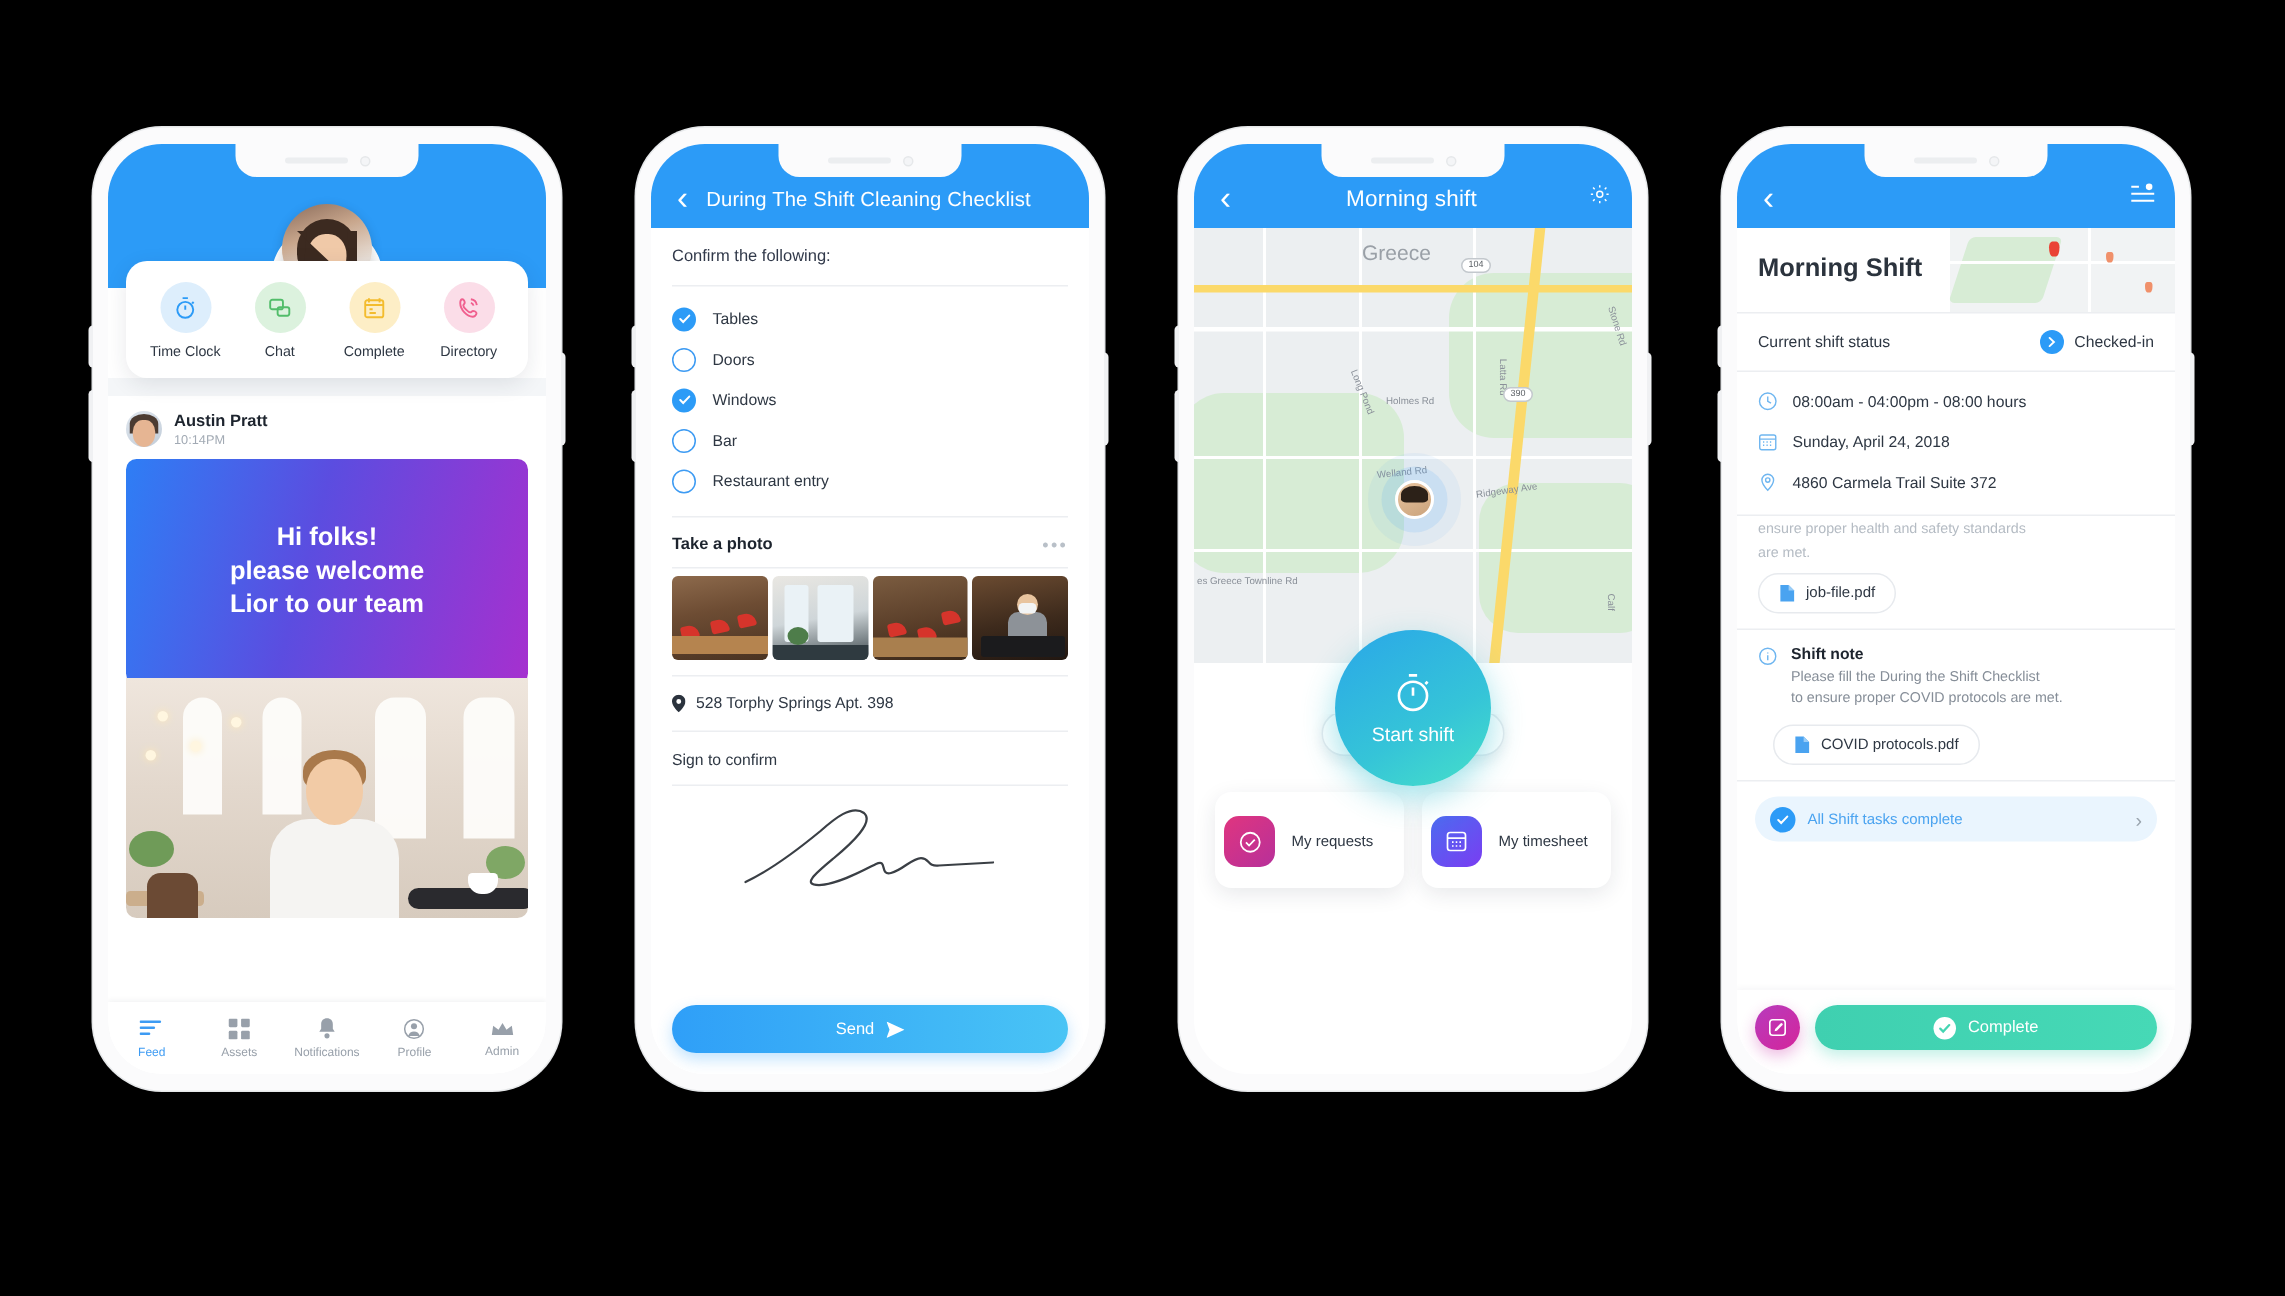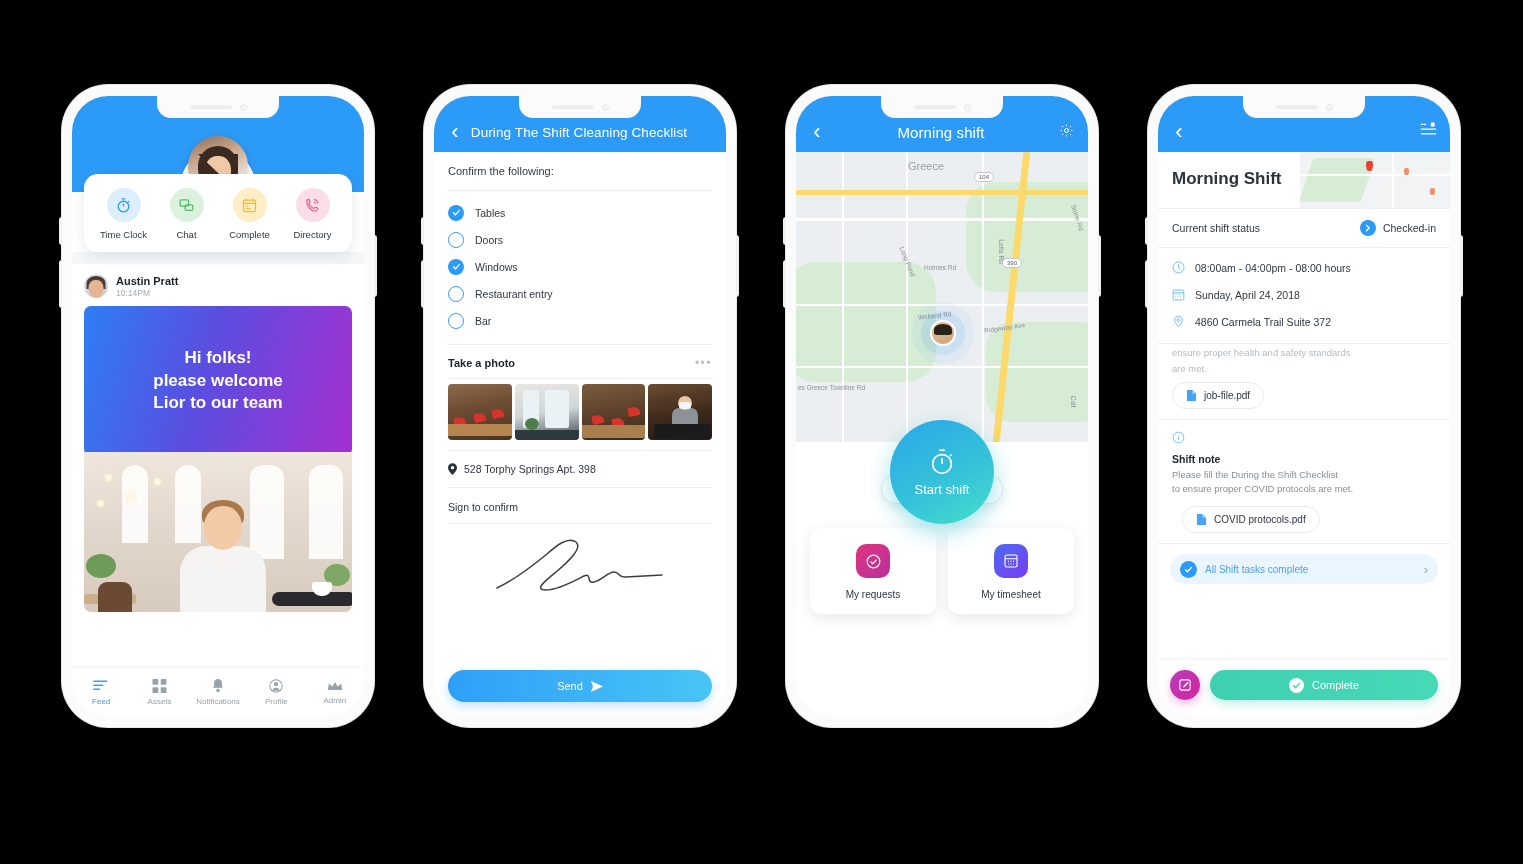--- a/index.html
+++ b/index.html
@@ -189,21 +189,21 @@
     box-shadow:0 4px 10px rgba(47,159,248,.3);
   }
 
   
   #p3 { left:786px; top:85px; }
   .map { position:relative; height:290px; background:#eceff1; overflow:hidden; }
   .map-green{position:absolute;background:#d7ecd5;}
   .map-road{position:absolute;background:#fff;}
   .map-hwy{position:absolute;background:#fbd96a;}
   .map-lbl{position:absolute;font-size:6.5px;color:#8a9099;white-space:nowrap;}
-  .map-lbl.big{font-size:11px;color:#9aa0a7;}
+  .map-lbl.big{font-size:14px;color:#9aa0a7;}
   .shield{
     position:absolute;background:#fff;border:1.2px solid #c3c8cd;border-radius:7px;
     font-size:6px;color:#5c6166;padding:1px 4px;
   }
   .hours-pill {
     position:absolute; left:12px; top:24px; right:12px; height:34px; z-index:15;
     background:#fff; border-radius:17px; box-shadow:0 4px 12px rgba(20,32,48,.14);
     display:flex; align-items:center; justify-content:space-between; padding:0 16px;
   }
   .hours-text { font-size:10px; color:#2e3743; }
@@ -230,21 +230,21 @@
   .break-btn {
     margin:66px auto 0; width:122px; height:30px; border-radius:15px; cursor:pointer;
     background:#fff; border:1px solid #e7eaee; color:#8a5df0; font-size:10.5px;
     font-family:inherit; display:flex; align-items:center; justify-content:center; gap:7px;
     box-shadow:0 3px 9px rgba(30,40,60,.08);
   }
   .two-cards { display:flex; gap:12px; padding:24px 14px 0; }
   .mini-card {
     flex:1; background:#fff; border-radius:11px; padding:16px 6px 14px;
     box-shadow:0 4px 14px rgba(28,40,60,.10);
-    display:flex; flex-direction:column; align-items:center; gap:11px;
+    display:flex; flex-direction:row; align-items:center; gap:11px;
   }
   .mini-ico { width:34px; height:34px; border-radius:10px; display:flex; align-items:center; justify-content:center; }
   .mini-label { font-size:10px; color:#2e3743; }
 
   
   #p4 { left:1148px; top:85px; }
   .p4-hero { position:relative; height:56px; background:#fff; overflow:hidden; }
   .p4-hero .minimap { position:absolute; right:0; top:0; width:150px; height:56px; background:#f1f3f4; }
   .p4-hero h2 { position:relative; font-size:17px; font-weight:bold; color:#2b333d; padding:17px 0 0 14px; }
   .row-line { display:flex; align-items:center; justify-content:space-between; padding:11px 14px; }
@@ -253,21 +253,21 @@
   .status-dot { width:16px; height:16px; border-radius:50%; background:#2c9bf7; display:flex; align-items:center; justify-content:center;}
   .info-row { display:flex; align-items:center; gap:10px; padding:7px 14px; font-size:10.5px; color:#2e3743; }
   .job-row { display:flex; align-items:center; gap:8px; padding:11px 14px 6px; font-size:10.5px; color:#2e3743; }
   .chip { background:#d6f2dc; color:#2a6b3c; border-radius:10px; padding:3px 9px; font-size:9.5px; }
   .faded { font-size:9.5px; color:#b4bbc3; padding:2px 14px 0; line-height:1.45; }
   .file-btn {
     display:inline-flex; align-items:center; gap:7px; margin:6px 14px 10px;
     border:1px solid #e7eaee; border-radius:15px; padding:6px 13px;
     font-size:10px; color:#2e3743; background:#fff; cursor:pointer;
   }
-  .note-block { padding:10px 14px 4px; display:flex; gap:9px;flex-direction:column; }
+  .note-block { padding:10px 14px 4px; display:flex; gap:9px; }
   .note-title { font-size:10.5px; font-weight:bold; color:#1d242e; }
   .note-text { font-size:9.5px; color:#868e98; line-height:1.5; margin-top:3px; }
   .tasks-bar {
     margin:10px 12px 0; background:#eaf5fe; border-radius:16px; height:30px;
     display:flex; align-items:center; gap:8px; padding:0 10px; cursor:pointer;
   }
   .tasks-txt { flex:1; font-size:10px; color:#4aa3f0; }
   .p4-footer {
     position:absolute; left:0; bottom:0; width:100%; padding:10px 12px 16px; background:#fff;
     display:flex; align-items:center; gap:10px; box-shadow:0 -1px 5px rgba(30,42,60,.06);
@@ -473,25 +473,25 @@
         <div class="chk-row">
           <div class="chk on">
             <svg width="9" height="9" viewBox="0 0 12 12">
                 <path d="M2 6.3l2.6 2.6L10 3.2" stroke="#fff" stroke-width="1.8" fill="none" stroke-linecap="round"></path>
               </svg>
           </div>
           <span class="chk-label">Windows</span>
         </div>
         <div class="chk-row">
           <div class="chk off"></div>
-          <span class="chk-label">Restaurant entry</span>
+          <span class="chk-label">Bar</span>
         </div>
         <div class="chk-row">
           <div class="chk off"></div>
-          <span class="chk-label">Bar</span>
+          <span class="chk-label">Restaurant entry</span>
         </div>
       </div>
       <div class="divider"></div>
 
       <div class="photo-head">
         <h4>Take a photo</h4>
         <div class="dots">•••</div>
       </div>
       <div class="divider"></div>
 

